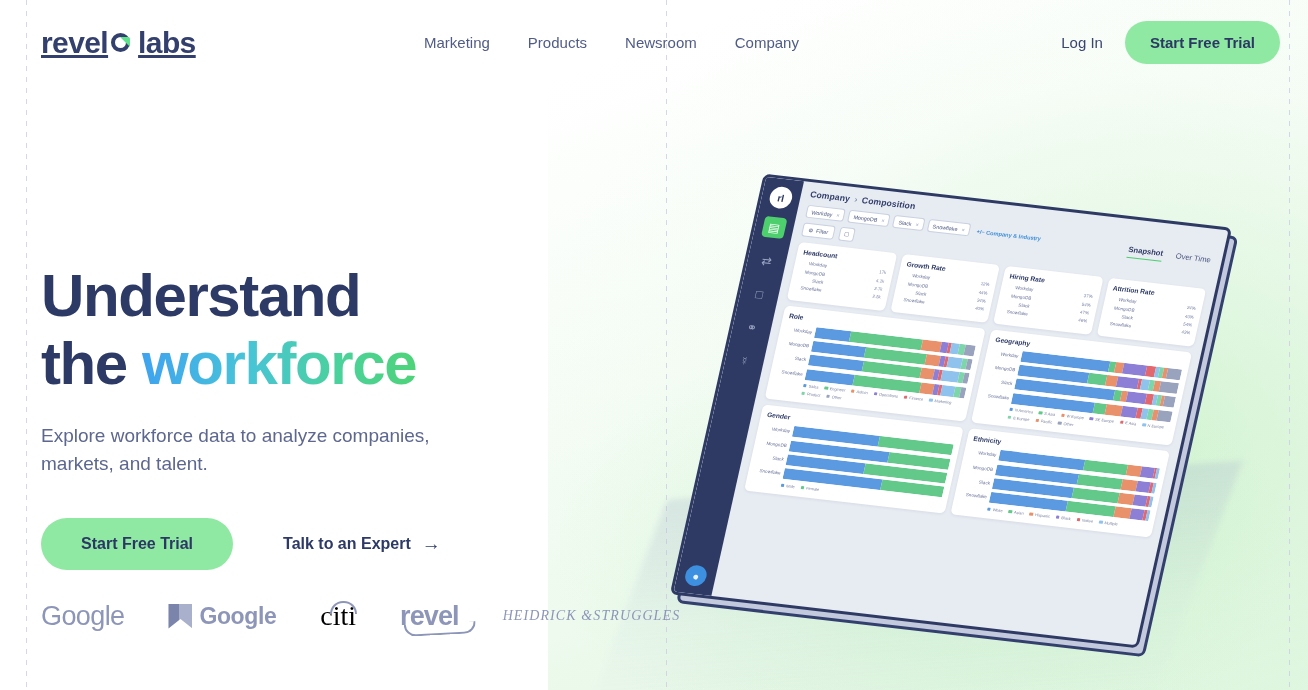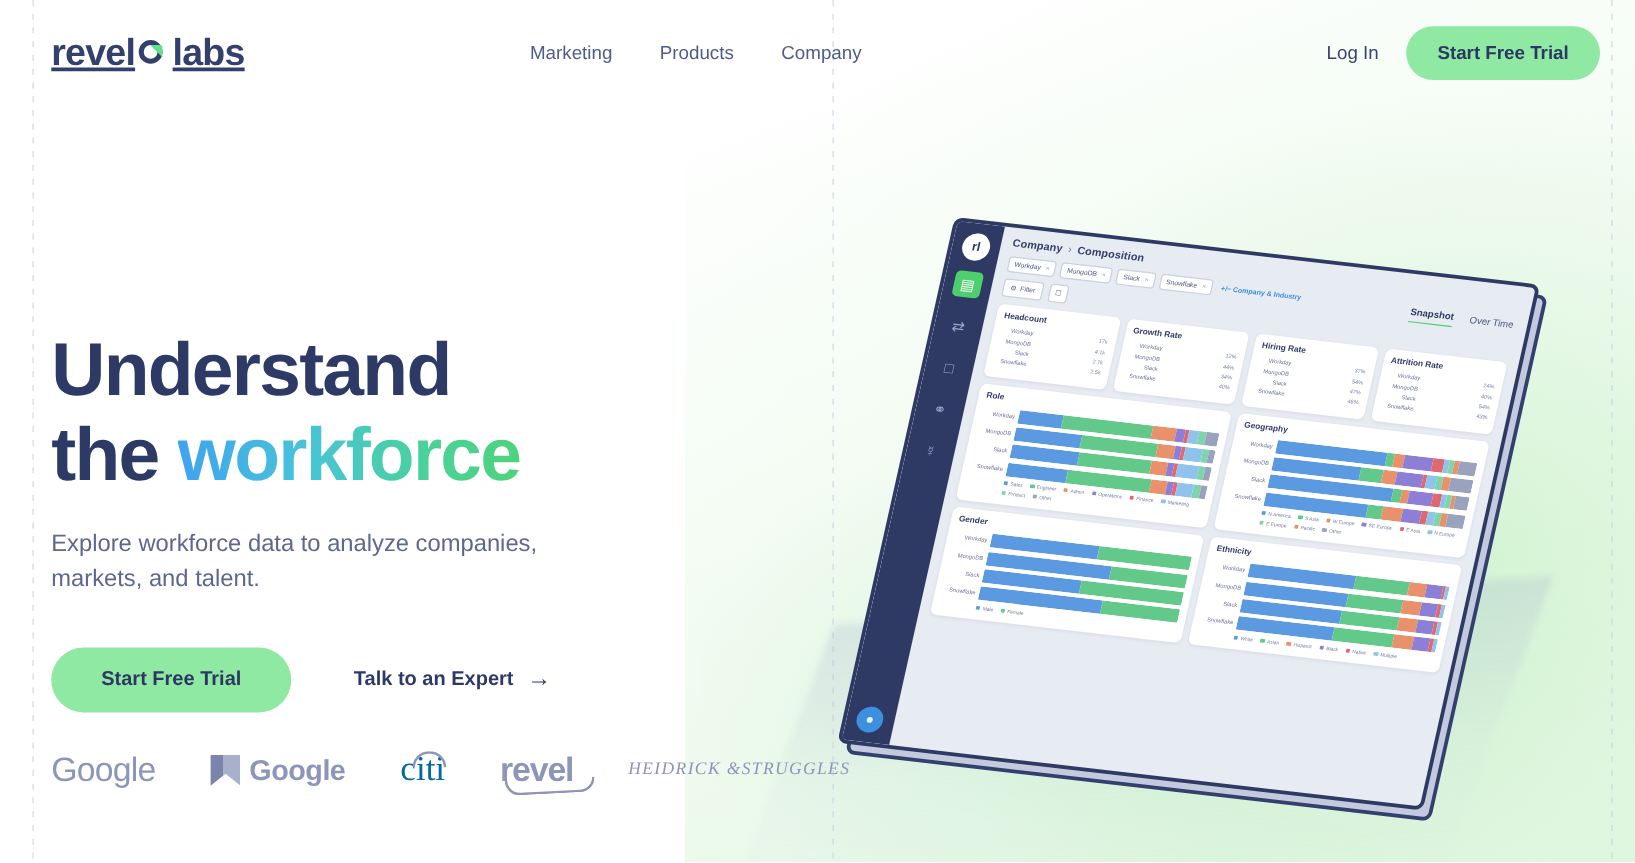--- a/index.html
+++ b/index.html
@@ -166,21 +166,21 @@
   }
   .logos .lgo { display: flex; align-items: center; white-space: nowrap; }
   .lgo-google { font-size: 27px; letter-spacing: -0.6px; color: #8d96b8; }
   .lgo-metlife { font-size: 23px; font-weight: 700; letter-spacing: -0.4px; color: #8d96b8; display: flex; align-items: center; gap: 7px; }
   .metlife-mark {
     width: 24px; height: 25px;
     background:
       linear-gradient(to right, #7b85ab 0 45%, #a8b0cb 45% 100%);
     clip-path: polygon(0 0, 100% 0, 100% 100%, 50% 62%, 0 100%);
   }
-  .lgo-citi { font-size: 28px; letter-spacing: 0px; color: #0369a1; position: relative; font-family: "Liberation Serif", serif; }
+  .lgo-citi { font-size: 28px; letter-spacing: 0px; color: #000000; position: relative; font-family: "Liberation Serif", serif; }
   .lgo-citi .arc {
     position: absolute; right: -1px; top: 1px;
     width: 27px; height: 13px;
     border: 2.6px solid #8d96b8;
     border-bottom: none;
     border-radius: 14px 14px 0 0;
   }
   .lgo-amazon { font-size: 27px; font-weight: 700; letter-spacing: -0.9px; color: #8d96b8; position: relative; }
   .lgo-amazon .smile {
     position: absolute; left: 4px; bottom: -3px;
@@ -361,20 +361,21 @@
       <span class="lg-o">
         <span class="ring"></span>
           <span class="wedge"></span>
       </span>
       <span class="lg-b">labs</span>
     </a>
 
     <nav class="nav">
       <a href="#">Marketing</a>
       <a href="#">Products</a>
+      <a href="#">Newsroom</a>
       <a href="#">Company</a>
     </nav>
 
     <div class="header-right">
       <a class="login-link" href="#">Log In</a>
       <button class="btn-green">Start Free Trial</button>
     </div>
   </div>
 
   <div class="hero">

